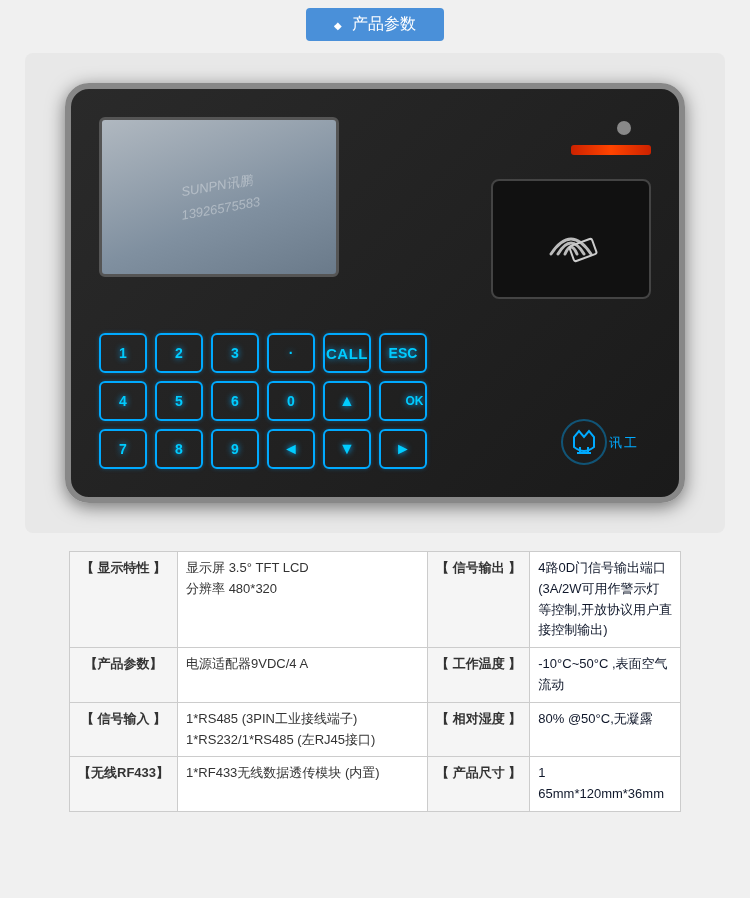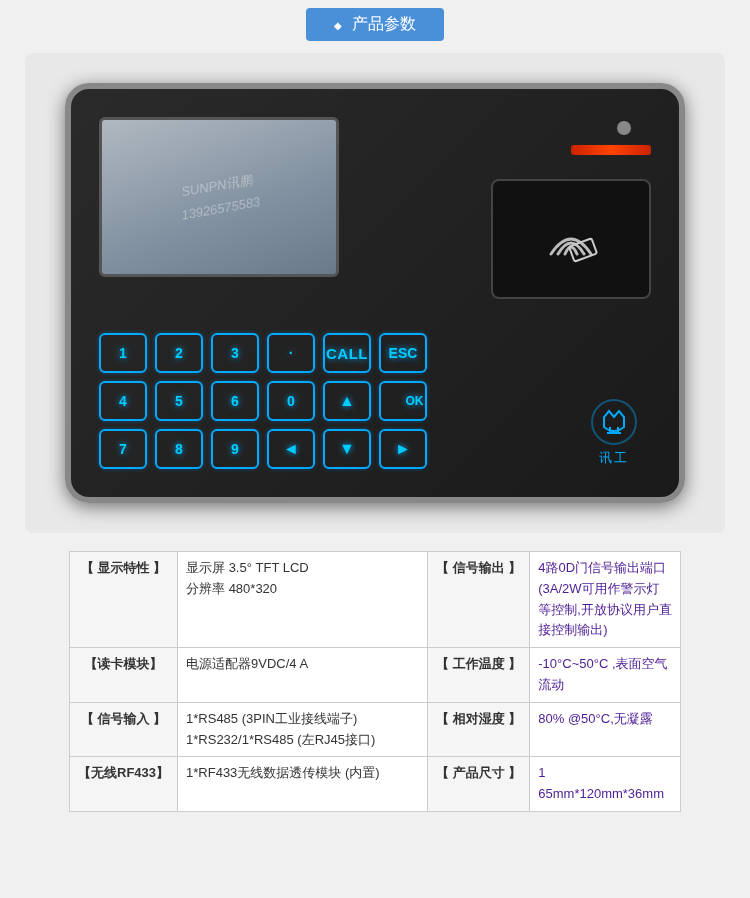--- a/index.html
+++ b/index.html
@@ -160,21 +160,21 @@
       font-size: 12px;
       padding-left: 23px;
     }
 
     
     .logo-area {
       position: absolute;
       bottom: 30px;
       right: 40px;
       display: flex;
-      flex-direction: column;
+      flex-direction: row;
       align-items: center;
     }
     .logo-text {
       font-size: 13px;
       color: #00aaff;
       margin-top: 2px;
       letter-spacing: 2px;
     }
 
     
@@ -205,21 +205,21 @@
     }
     .spec-label-r {
       background: #f5f5f5;
       font-weight: bold;
       color: #333;
       text-align: center;
       width: 80px;
       white-space: nowrap;
     }
     .spec-value-r {
-      color: #4c1d95;
+      color: #0f172a;
     }
   </style>
 </head>
 <body>
 
 <div class="header-tab">
   <span>产品参数</span>
 </div>
 
 <div class="device-container">
@@ -293,21 +293,21 @@
 
     <tr>
       <td class="spec-label">【 显示特性 】</td>
       <td class="spec-value">显示屏 3.5° TFT LCD<br>分辨率 480*320</td>
       <td class="spec-label-r">【 信号输出 】</td>
       <td class="spec-value-r">4路0D门信号输出端口(3A/2W可用作警示灯等控制,开放协议用户直接控制输出)</td>
     </tr>
 
 
     <tr>
-      <td class="spec-label">【读卡模块】</td>
+      <td class="spec-label">【产品参数】</td>
       <td class="spec-value">电源适配器9VDC/4 A</td>
       <td class="spec-label-r">【 工作温度 】</td>
       <td class="spec-value-r">-10°C~50°C ,表面空气流动</td>
     </tr>
 
     <tr>
       <td class="spec-label">【 信号输入 】</td>
       <td class="spec-value">1*RS485 (3PIN工业接线端子)<br>1*RS232/1*RS485 (左RJ45接口)</td>
       <td class="spec-label-r">【 相对湿度 】</td>
       <td class="spec-value-r">80% @50°C,无凝露</td>

